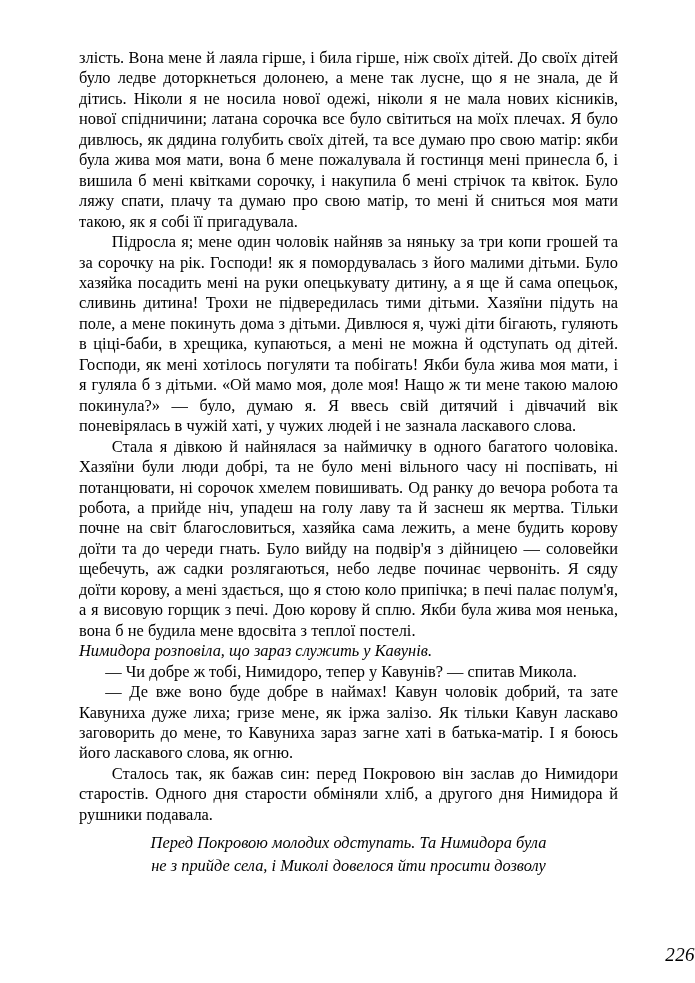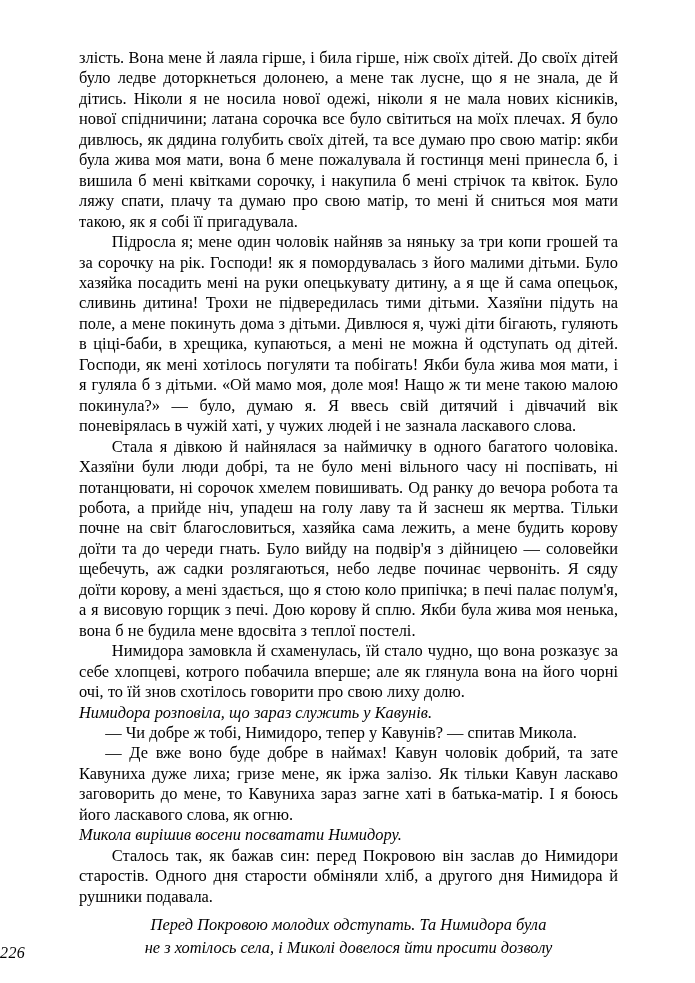--- a/index.html
+++ b/index.html
@@ -65,54 +65,52 @@
     text-align: center;
   }
   .tail-spacer {
     height: 7px;
   }
   #page-number {
     position: absolute;
     left: 0;
     right: 0;
     top: 944px;
-    text-align: left;
-    font-size: 16px;
+    text-align: right;
+    font-size: 19px;
     font-style: italic;
     letter-spacing: 0.4px;
   }
 </style>
 </head>
 <body>
 
 <div id="page">
 
   <div id="text-column">
 
     <p class="para no-indent">злість. Вона мене й лаяла гірше, і била гірше, ніж своїх дітей. До своїх дітей було ледве доторкнеться долонею, а мене так лусне, що я не знала, де й дітись. Ніколи я не носила нової одежі, ніколи я не мала нових кісників, нової спідничини; латана сорочка все було світиться на моїх плечах. Я було дивлюсь, як дядина голубить своїх дітей, та все думаю про свою матір: якби була жива моя мати, вона б мене пожалувала й гостинця мені принесла б, і вишила б мені квітками сорочку, і накупила б мені стрічок та квіток. Було ляжу спати, плачу та думаю про свою матір, то мені й сниться моя мати такою, як я собі її пригадувала.</p>
 
     <p class="para">Підросла я; мене один чоловік найняв за няньку за три копи грошей та за сорочку на рік. Господи! як я помордувалась з його малими дітьми. Було хазяйка посадить мені на руки опецькувату дитину, а я ще й сама опецьок, сливинь дитина! Трохи не підвередилась тими дітьми. Хазяїни підуть на поле, а мене покинуть дома з дітьми. Дивлюся я, чужі діти бігають, гуляють в ціці-баби, в хрещика, купаються, а мені не можна й одступать од дітей. Господи, як мені хотілось погуляти та побігать! Якби була жива моя мати, і я гуляла б з дітьми. «Ой мамо моя, доле моя! Нащо ж ти мене такою малою покинула?» — було, думаю я. Я ввесь свій дитячий і дівчачий вік поневірялась в чужій хаті, у чужих людей і не зазнала ласкавого слова.</p>
 
     <p class="para">Стала я дівкою й найнялася за наймичку в одного багатого чоловіка. Хазяїни були люди добрі, та не було мені вільного часу ні поспівать, ні потанцювати, ні сорочок хмелем повишивать. Од ранку до вечора робота та робота, а прийде ніч, упадеш на голу лаву та й заснеш як мертва. Тільки почне на світ благословиться, хазяйка сама лежить, а мене будить корову доїти та до череди гнать. Було вийду на подвір'я з дійницею — соловейки щебечуть, аж садки розлягаються, небо ледве починає червоніть. Я сяду доїти корову, а мені здається, що я стою коло припічка; в печі палає полум'я, а я висовую горщик з печі. Дою корову й сплю. Якби була жива моя ненька, вона б не будила мене вдосвіта з теплої постелі.</p>
 
-    <p class="para">Нимидора замовкла й схаменулась, їй стало чудно, що вона розказує за себе хлопцеві, котрого побачила вперше; але як глянула вона на його чорні очі, то їй знов схотілось говорити про свою лиху долю.</p>
 
     <p class="italic-center">Нимидора розповіла, що зараз служить у Кавунів.</p>
 
     <p class="dash-line">— Чи добре ж тобі, Нимидоро, тепер у Кавунів? — спитав Микола.</p>
 
     <p class="dash-line">— Де вже воно буде добре в наймах! Кавун чоловік добрий, та зате Кавуниха дуже лиха; гризе мене, як іржа залізо. Як тільки Кавун ласкаво заговорить до мене, то Кавуниха зараз загне хаті в батька-матір. І я боюсь його ласкавого слова, як огню.</p>
 
-    <p class="italic-center">Микола вирішив восени посватати Нимидору.</p>
 
     <p class="para">Сталось так, як бажав син: перед Покровою він заслав до Нимидори старостів. Одного дня старости обміняли хліб, а другого дня Нимидора й рушники подавала.</p>
 
     <div class="tail-spacer"></div>
 
     <p class="italic-block">Перед Покровою молодих одступать. Та Нимидора була</p>
 
-    <p class="italic-block">не з хотілось села, і Миколі довелося йти просити дозволу</p>
+    <p class="italic-block">не з прийде села, і Миколі довелося йти просити дозволу</p>
 
   </div>
 
   <div id="page-number">226</div>
 
 </div>
 
 </body></html>

